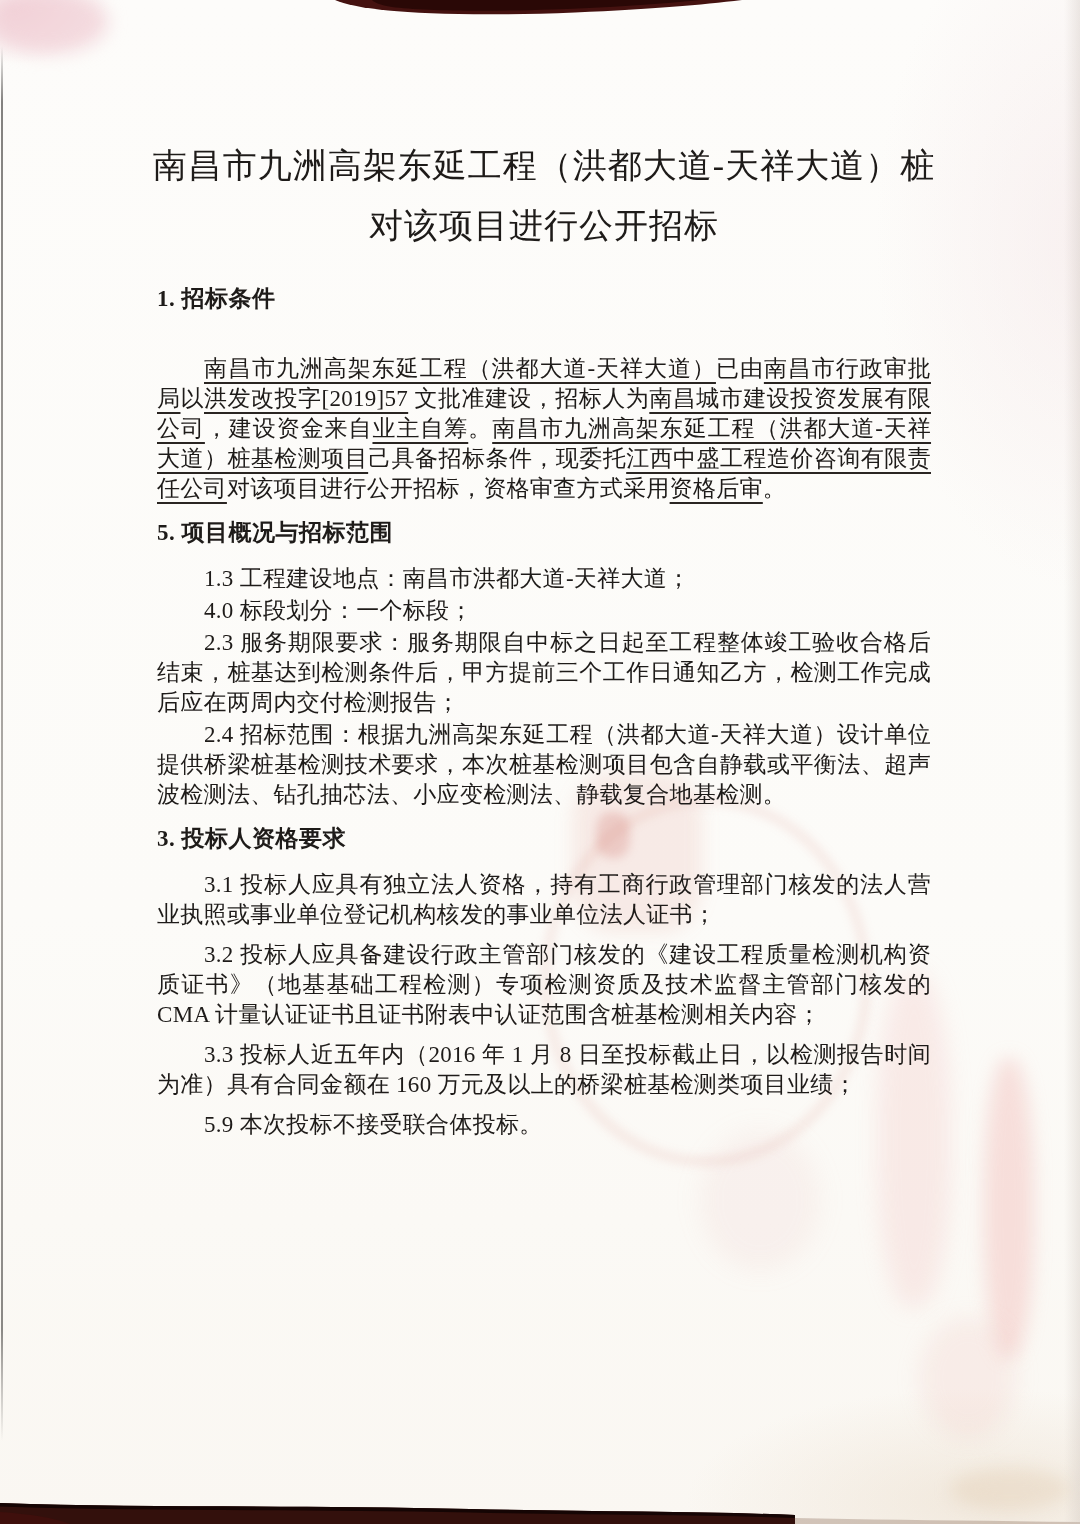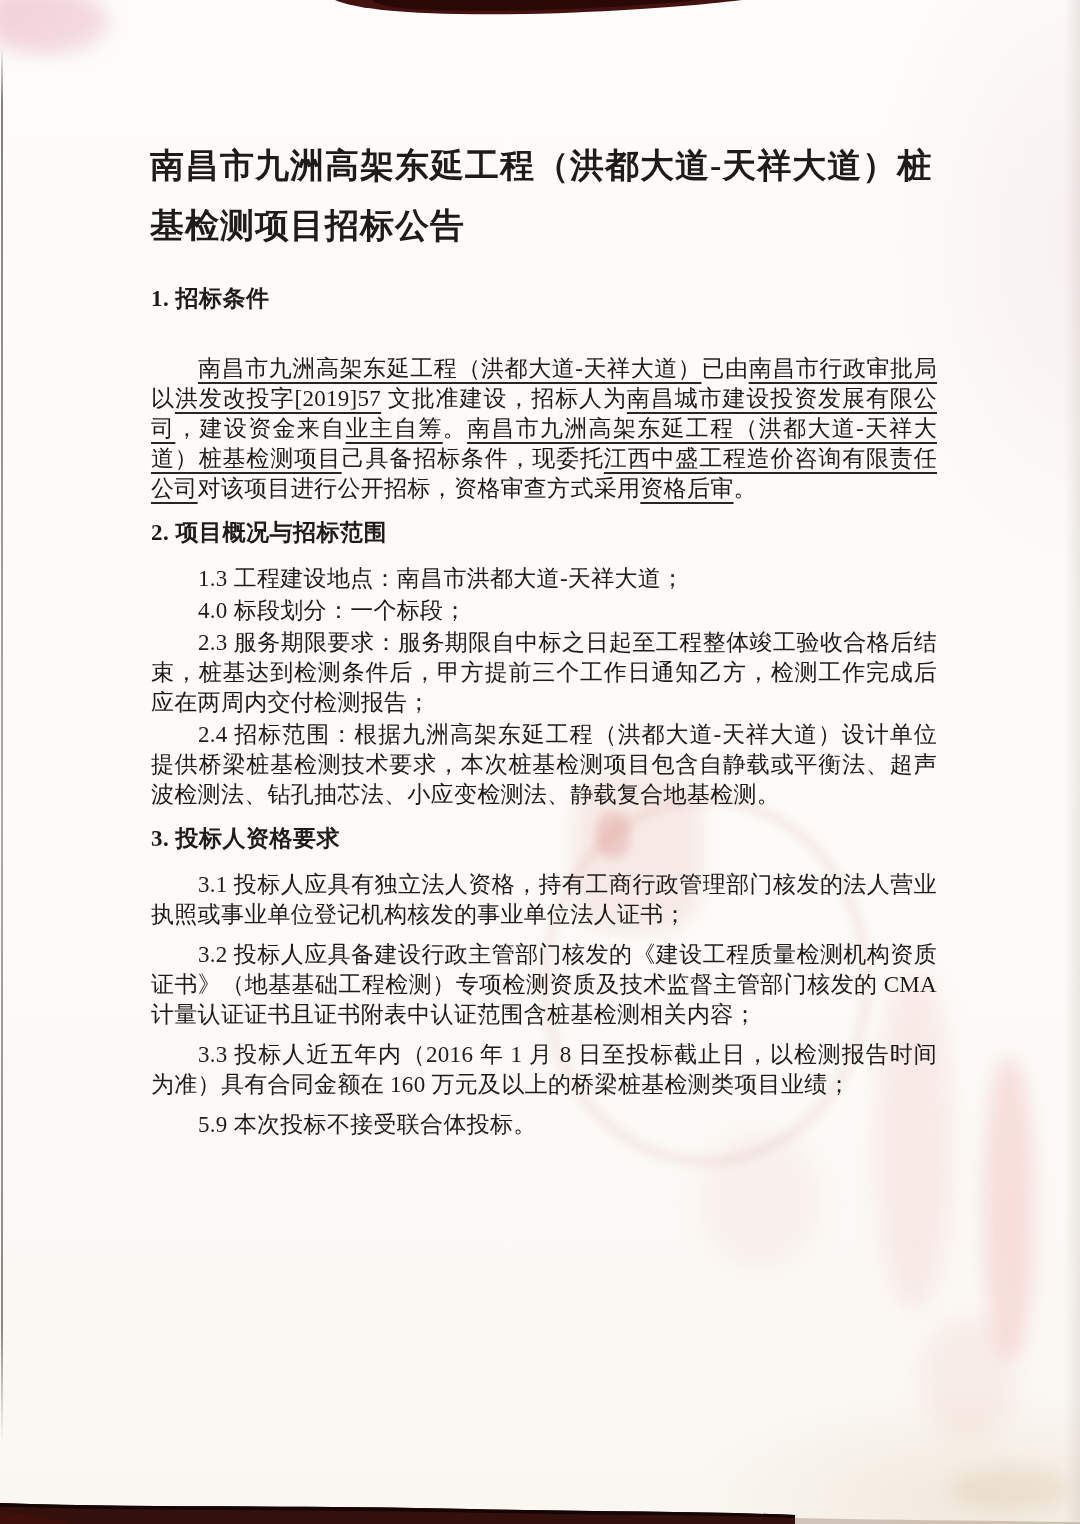--- a/index.html
+++ b/index.html
@@ -70,29 +70,29 @@
   }
 
   
   .doc {
     position: absolute; inset: 0;
     padding: 136px 142px 0 150px;
     box-sizing: border-box;
   }
   .doc-title {
     margin: 0 0 28px 0;
-    font-size: 34px; line-height: 60px; font-weight: 700;
-    text-align: left; letter-spacing: 1px;
+    font-size: 34px; line-height: 60px; font-weight: 400;
+    text-align: center; letter-spacing: 1px;
   }
   .sec-heading {
     margin: 0 0 40px 0;
     font-size: 23px; line-height: 30px; font-weight: 700;
     letter-spacing: .5px;
   }
-  .doc-section { margin: 1px; }
+  .doc-section { margin: 7px; }
   .doc-section + .doc-section { margin-top: 14px; }
   .sec-2 .sec-heading { margin-bottom: 16px; }
   .sec-3 .sec-heading { margin-bottom: 16px; }
   .para {
     margin: 0 0 2px 0;
     font-size: 23px; line-height: 30px;
     text-align: justify; text-indent: 47px;
     letter-spacing: .3px;
   }
   .sec-3 .para { margin-bottom: 10px; }
@@ -129,29 +129,29 @@
   <div class="artifact stamp-chars"></div>
   <div class="artifact stamp-dot-a"></div>
   <div class="artifact stamp-wash-1"></div>
   <div class="artifact stamp-wash-2"></div>
   <div class="artifact stamp-wash-3"></div>
   <div class="artifact stamp-wash-4"></div>
 
   <div class="doc">
     <header class="doc-title">
         <div>南昌市九洲高架东延工程（洪都大道-天祥大道）桩</div>
-        <div>基检测项目招标公告</div>
+        <div>对该项目进行公开招标</div>
       </header>
     <div id="sections">
         <section class="doc-section sec-1">
           <h2 class="sec-heading">1. 招标条件</h2>
           <p class="para"><span class="u">南昌市九洲高架东延工程（洪都大道-天祥大道）</span><span class="">已由</span><span class="u">南昌市行政审批局</span><span class="">以</span><span class="u">洪发改投字[2019]57</span><span class=""> 文批准建设，招标人为</span><span class="u">南昌城市建设投资发展有限公司</span><span class="">，建设资金来自</span><span class="u">业主自筹</span><span class="">。</span><span class="u">南昌市九洲高架东延工程（洪都大道-天祥大道）桩基检测项目</span><span class="">己具备招标条件，现委托</span><span class="u">江西中盛工程造价咨询有限责任公司</span><span class="">对该项目进行公开招标，资格审查方式采用</span><span class="u">资格后审</span><span class="">。</span></p>
         </section>
         <section class="doc-section sec-2">
-          <h2 class="sec-heading">2. 项目概况与招标范围</h2>
+          <h2 class="sec-heading">5. 项目概况与招标范围</h2>
           <p class="para"><span class="">1.3 工程建设地点：南昌市洪都大道-天祥大道；</span></p>
           <p class="para"><span class="">4.0 标段划分：一个标段；</span></p>
           <p class="para"><span class="">2.3 服务期限要求：服务期限自中标之日起至工程整体竣工验收合格后结束，桩基达到检测条件后，甲方提前三个工作日通知乙方，检测工作完成后应在两周内交付检测报告；</span></p>
           <p class="para"><span class="">2.4 招标范围：根据九洲高架东延工程（洪都大道-天祥大道）设计单位提供桥梁桩基检测技术要求，本次桩基检测项目包含自静载或平衡法、超声波检测法、钻孔抽芯法、小应变检测法、静载复合地基检测。</span></p>
         </section>
         <section class="doc-section sec-3">
           <h2 class="sec-heading">3. 投标人资格要求</h2>
           <p class="para"><span class="">3.1 投标人应具有独立法人资格，持有工商行政管理部门核发的法人营业执照或事业单位登记机构核发的事业单位法人证书；</span></p>
           <p class="para"><span class="">3.2 投标人应具备建设行政主管部门核发的《建设工程质量检测机构资质证书》（地基基础工程检测）专项检测资质及技术监督主管部门核发的 CMA 计量认证证书且证书附表中认证范围含桩基检测相关内容；</span></p>
           <p class="para"><span class="">3.3 投标人近五年内（2016 年 1 月 8 日至投标截止日，以检测报告时间为准）具有合同金额在 160 万元及以上的桥梁桩基检测类项目业绩；</span></p>

